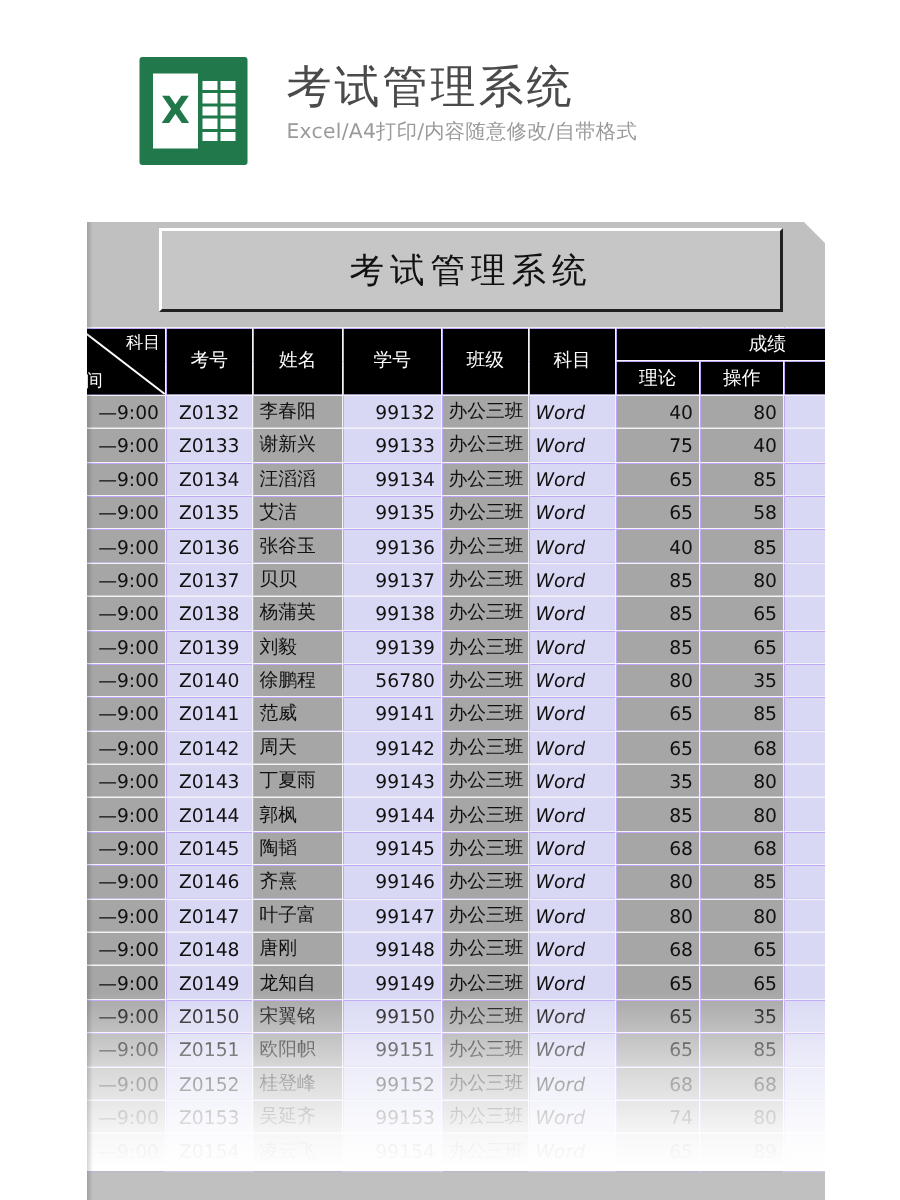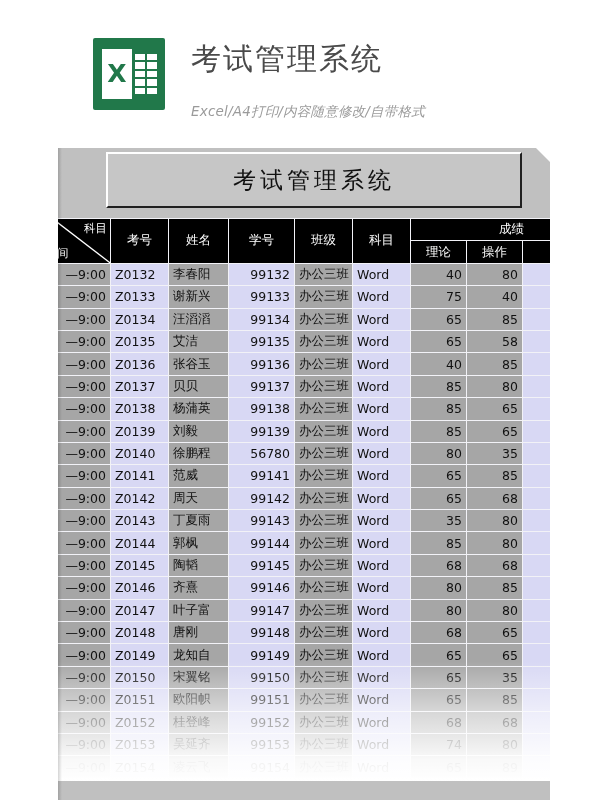--- a/index.html
+++ b/index.html
@@ -29,21 +29,21 @@
     display:grid;grid-template-columns:1fr 1fr;grid-template-rows:repeat(5,1fr);
     gap:2px;
   }
   .logo .grid i{display:block;background:#ffffff;}
   .titles{margin-left:26px;padding-top:4px;}
   .maintitle{
     font-size:30px;color:#4a4a4a;letter-spacing:2px;line-height:1.15;
     font-family:"DejaVu Sans","Liberation Sans",sans-serif;font-weight:normal;
   }
   .subtitle{
-    margin-top:26px;font-size:13.5px;color:#9a9a9a;letter-spacing:.2px;font-style:italic;
+    margin-top:2px;font-size:13.5px;color:#9a9a9a;letter-spacing:.2px;
   }
 
   
   .sheet{
     position:absolute;left:58px;top:148px;width:492px;height:652px;
     background:#c0c0c0;overflow:hidden;
   }
   .sheet:before{
     content:"";position:absolute;left:0;top:0;width:4px;height:100%;
     background:linear-gradient(to right,rgba(0,0,0,.16),rgba(0,0,0,0));
@@ -86,25 +86,25 @@
     border:1px solid #ffffff;}
   th.cornerhead{
     position:relative;background:#000;color:#fff;padding:0;
   }
   th.cornerhead .tl{position:absolute;left:4px;bottom:2px;font-size:11.5px;}
   th.cornerhead .br{position:absolute;right:3px;top:2px;font-size:11.5px;}
   th.cornerhead svg{position:absolute;left:0;top:0;width:100%;height:100%;}
 
   
   td.c-time{background:#a6a6a6;text-align:right;margin-top:35px;}
-  td.c-id{background:#d8d8f4;text-align:left;}
+  td.c-id{background:#d8d8f4;text-align:center;}
   td.c-name{background:#a6a6a6;text-align:left;}
   td.c-sid{background:#d8d8f4;text-align:right;}
   td.c-class{background:#a6a6a6;text-align:left;font-family:Liberation Serif, serif;}
-  td.c-subj{background:#d8d8f4;text-align:left;}
+  td.c-subj{background:#d8d8f4;text-align:left;font-style:italic;}
   td.c-theory{background:#a6a6a6;text-align:right;}
   td.c-oper{background:#a6a6a6;text-align:right;}
   td.c-total{background:#d8d8f4;text-align:right;}
 
   .tablewrap{position:relative;width:492px;height:563px;overflow:hidden;background:#8b5cf6;}
   .tableinner{position:absolute;left:-6px;top:0;}
 
   .fade{
     position:absolute;left:0;right:0;bottom:0;height:120px;z-index:5;
     background:linear-gradient(to bottom,rgba(255,255,255,0) 0%,rgba(255,255,255,.55) 42%,rgba(255,255,255,.93) 82%,#ffffff 100%);

